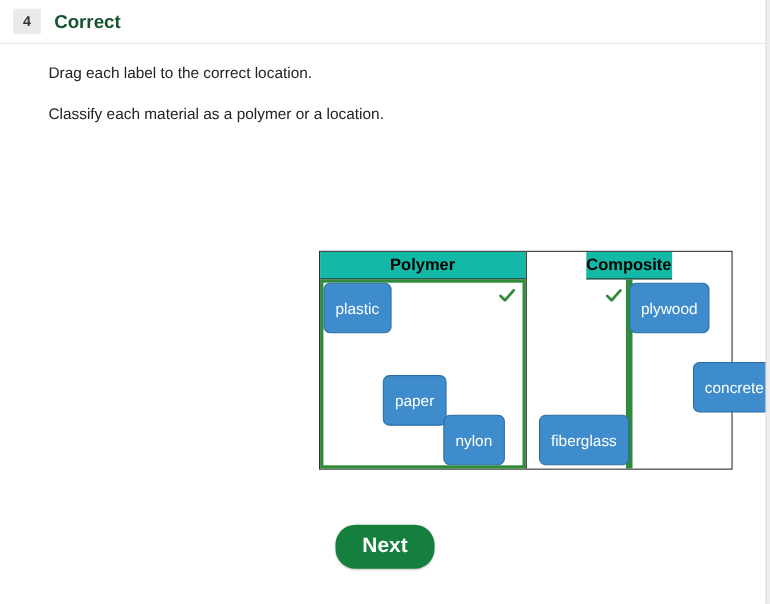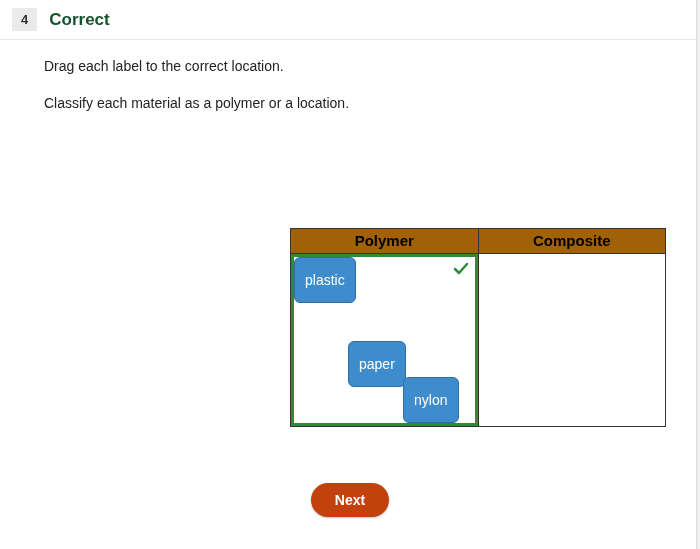--- a/index.html
+++ b/index.html
@@ -47,29 +47,29 @@
     .classify-table {
       display: flex;
       width: 100%;
       border: 1px solid #333;
     }
     .col {
       flex: 1;
       display: flex;
       flex-direction: column;
     }
-    .col + .col { border-left: 1px solid #333; }
+    .col + .col { border-left: 1px solid #333; align-items: center; }
     .col-header {
       border-bottom: 1px solid #333;
       text-align: center;
       font-weight: bold;
       font-size: 15px;
       padding: 3px 0 4px;
       color: #000;
-      background: #a16207;
+      background: #14b8a6;
     }
     .col-body {
       position: relative;
       height: 172px;
       border: 3px solid #2f8a3a;
     }
     .check {
       position: absolute;
       top: 4px;
       right: 6px;
@@ -94,26 +94,26 @@
     .chip.c5 { top: 72px; left: 58px; }
     .chip.c6 { bottom: 0px; right: 0px; }
     .next-wrap {
       position: absolute;
       left: 0; right: 0;
       bottom: 32px;
       display: flex;
       justify-content: center;
     }
     .next-btn {
-      background: #c2410c;
+      background: #15803d;
       color: #fff;
       border: none;
       border-radius: 18px;
       padding: 9px 24px;
-      font-size: 14px;
+      font-size: 19px;
       font-weight: bold;
       cursor: pointer;
       box-shadow: 0 1px 2px rgba(0,0,0,0.25);
     }
     .right-edge {
       position: absolute;
       right: 0; top: 0; bottom: 0;
       width: 4px;
       background: #eee;
       border-left: 1px solid #ddd;
@@ -142,20 +142,30 @@
               <path d="M2 8 L6 12 L14 3" stroke="#2f8a3a" stroke-width="2.5" fill="none" stroke-linecap="round" stroke-linejoin="round"></path>
             </svg>
         </span>
         <div class="chip c1">plastic</div>
         <div class="chip c2">paper</div>
         <div class="chip c3">nylon</div>
       </div>
     </div>
     <div class="col">
       <div class="col-header">Composite</div>
+      <div class="col-body">
+        <span class="check">
+          <svg width="16" height="16" viewBox="0 0 16 16">
+              <path d="M2 8 L6 12 L14 3" stroke="#2f8a3a" stroke-width="2.5" fill="none" stroke-linecap="round" stroke-linejoin="round"></path>
+            </svg>
+        </span>
+        <div class="chip c4">plywood</div>
+        <div class="chip c5">concrete</div>
+        <div class="chip c6">fiberglass</div>
+      </div>
     </div>
   </div>
 </div>
 
 <div class="next-wrap">
   <button class="next-btn">Next</button>
 </div>
 
 <div class="right-edge"></div>
 

